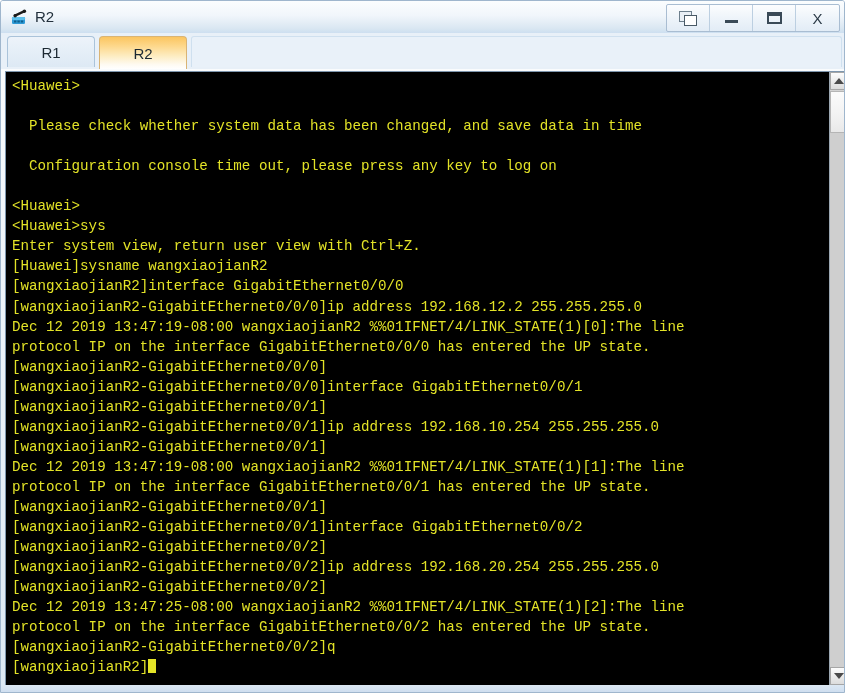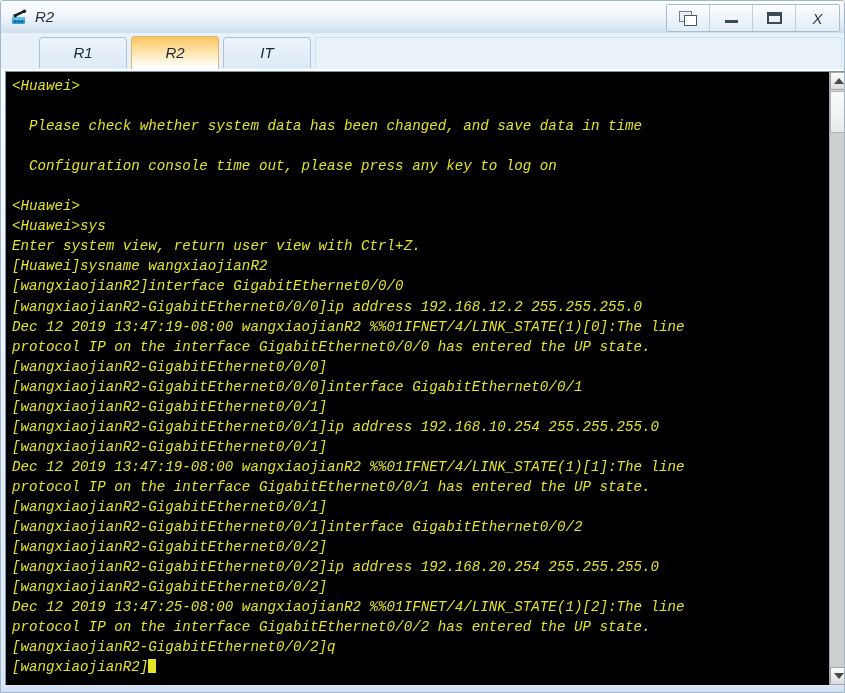--- a/index.html
+++ b/index.html
@@ -18,21 +18,20 @@
   #window {
     position: absolute;
     left: 0; top: 0;
     width: 845px;
     height: 693px;
     box-sizing: border-box;
     background: linear-gradient(to bottom, #fdfefe 0%, #eef4fa 40%, #dce8f3 100%);
     border: 1px solid #9fb6cd;
     border-radius: 3px 3px 0 0;
     overflow: hidden;
-    font-style: italic;
   }
 
   
   #titlebar {
     position: absolute;
     left: 0; top: 0;
     width: 845px;
     height: 32px;
     background: linear-gradient(to bottom, #fbfdfe 0%, #f1f6fb 45%, #dae7f2 85%, #cddff0 100%);
     box-sizing: border-box;
@@ -128,22 +127,21 @@
     height: 36px;
     background: #e8f0f8;
     box-sizing: border-box;
   }
   #tabstrip-inner {
     position: absolute;
     left: 6px; top: 3px;
     right: 4px;
     height: 32px;
     display: flex;
-    align-items: center;
-    margin-left: 32px;
+    align-items: flex-start;
   }
   .tab {
     height: 31px;
     min-width: 88px;
     margin-right: 4px;
     border: 1px solid #aac3da;
     border-bottom: none;
     border-radius: 4px 4px 0 0;
     background: linear-gradient(to bottom, #edf3fa 0%, #e4eef7 55%, #dde9f4 100%);
     display: flex;
@@ -311,23 +309,20 @@
   </div>
 
   <div id="tabstrip">
     <div id="tabstrip-inner">
       <div class="tab">
         <span class="tab-label">R1</span>
       </div>
       <div class="tab active">
         <span class="tab-label">R2</span>
       </div>
-      <div class="tab">
-        <span class="tab-label">IT</span>
-      </div>
       <div id="tab-filler"></div>
     </div>
   </div>
 
   <div id="terminal-wrap">
     <div id="terminal">
       <div id="termlines"><div class="tline">&lt;Huawei&gt;</div><div class="tline"></div><div class="tline">  Please check whether system data has been changed, and save data in time</div><div class="tline"></div><div class="tline">  Configuration console time out, please press any key to log on</div><div class="tline"></div><div class="tline">&lt;Huawei&gt;</div><div class="tline">&lt;Huawei&gt;sys</div><div class="tline">Enter system view, return user view with Ctrl+Z.</div><div class="tline">[Huawei]sysname wangxiaojianR2</div><div class="tline">[wangxiaojianR2]interface GigabitEthernet0/0/0</div><div class="tline">[wangxiaojianR2-GigabitEthernet0/0/0]ip address 192.168.12.2 255.255.255.0</div><div class="tline">Dec 12 2019 13:47:19-08:00 wangxiaojianR2 %%01IFNET/4/LINK_STATE(1)[0]:The line</div><div class="tline">protocol IP on the interface GigabitEthernet0/0/0 has entered the UP state.</div><div class="tline">[wangxiaojianR2-GigabitEthernet0/0/0]</div><div class="tline">[wangxiaojianR2-GigabitEthernet0/0/0]interface GigabitEthernet0/0/1</div><div class="tline">[wangxiaojianR2-GigabitEthernet0/0/1]</div><div class="tline">[wangxiaojianR2-GigabitEthernet0/0/1]ip address 192.168.10.254 255.255.255.0</div><div class="tline">[wangxiaojianR2-GigabitEthernet0/0/1]</div><div class="tline">Dec 12 2019 13:47:19-08:00 wangxiaojianR2 %%01IFNET/4/LINK_STATE(1)[1]:The line</div><div class="tline">protocol IP on the interface GigabitEthernet0/0/1 has entered the UP state.</div><div class="tline">[wangxiaojianR2-GigabitEthernet0/0/1]</div><div class="tline">[wangxiaojianR2-GigabitEthernet0/0/1]interface GigabitEthernet0/0/2</div><div class="tline">[wangxiaojianR2-GigabitEthernet0/0/2]</div><div class="tline">[wangxiaojianR2-GigabitEthernet0/0/2]ip address 192.168.20.254 255.255.255.0</div><div class="tline">[wangxiaojianR2-GigabitEthernet0/0/2]</div><div class="tline">Dec 12 2019 13:47:25-08:00 wangxiaojianR2 %%01IFNET/4/LINK_STATE(1)[2]:The line</div><div class="tline">protocol IP on the interface GigabitEthernet0/0/2 has entered the UP state.</div><div class="tline">[wangxiaojianR2-GigabitEthernet0/0/2]q</div><div class="tline">[wangxiaojianR2]<span class="cursor"></span></div></div>
     </div>
 
     <div id="scrollbar">

